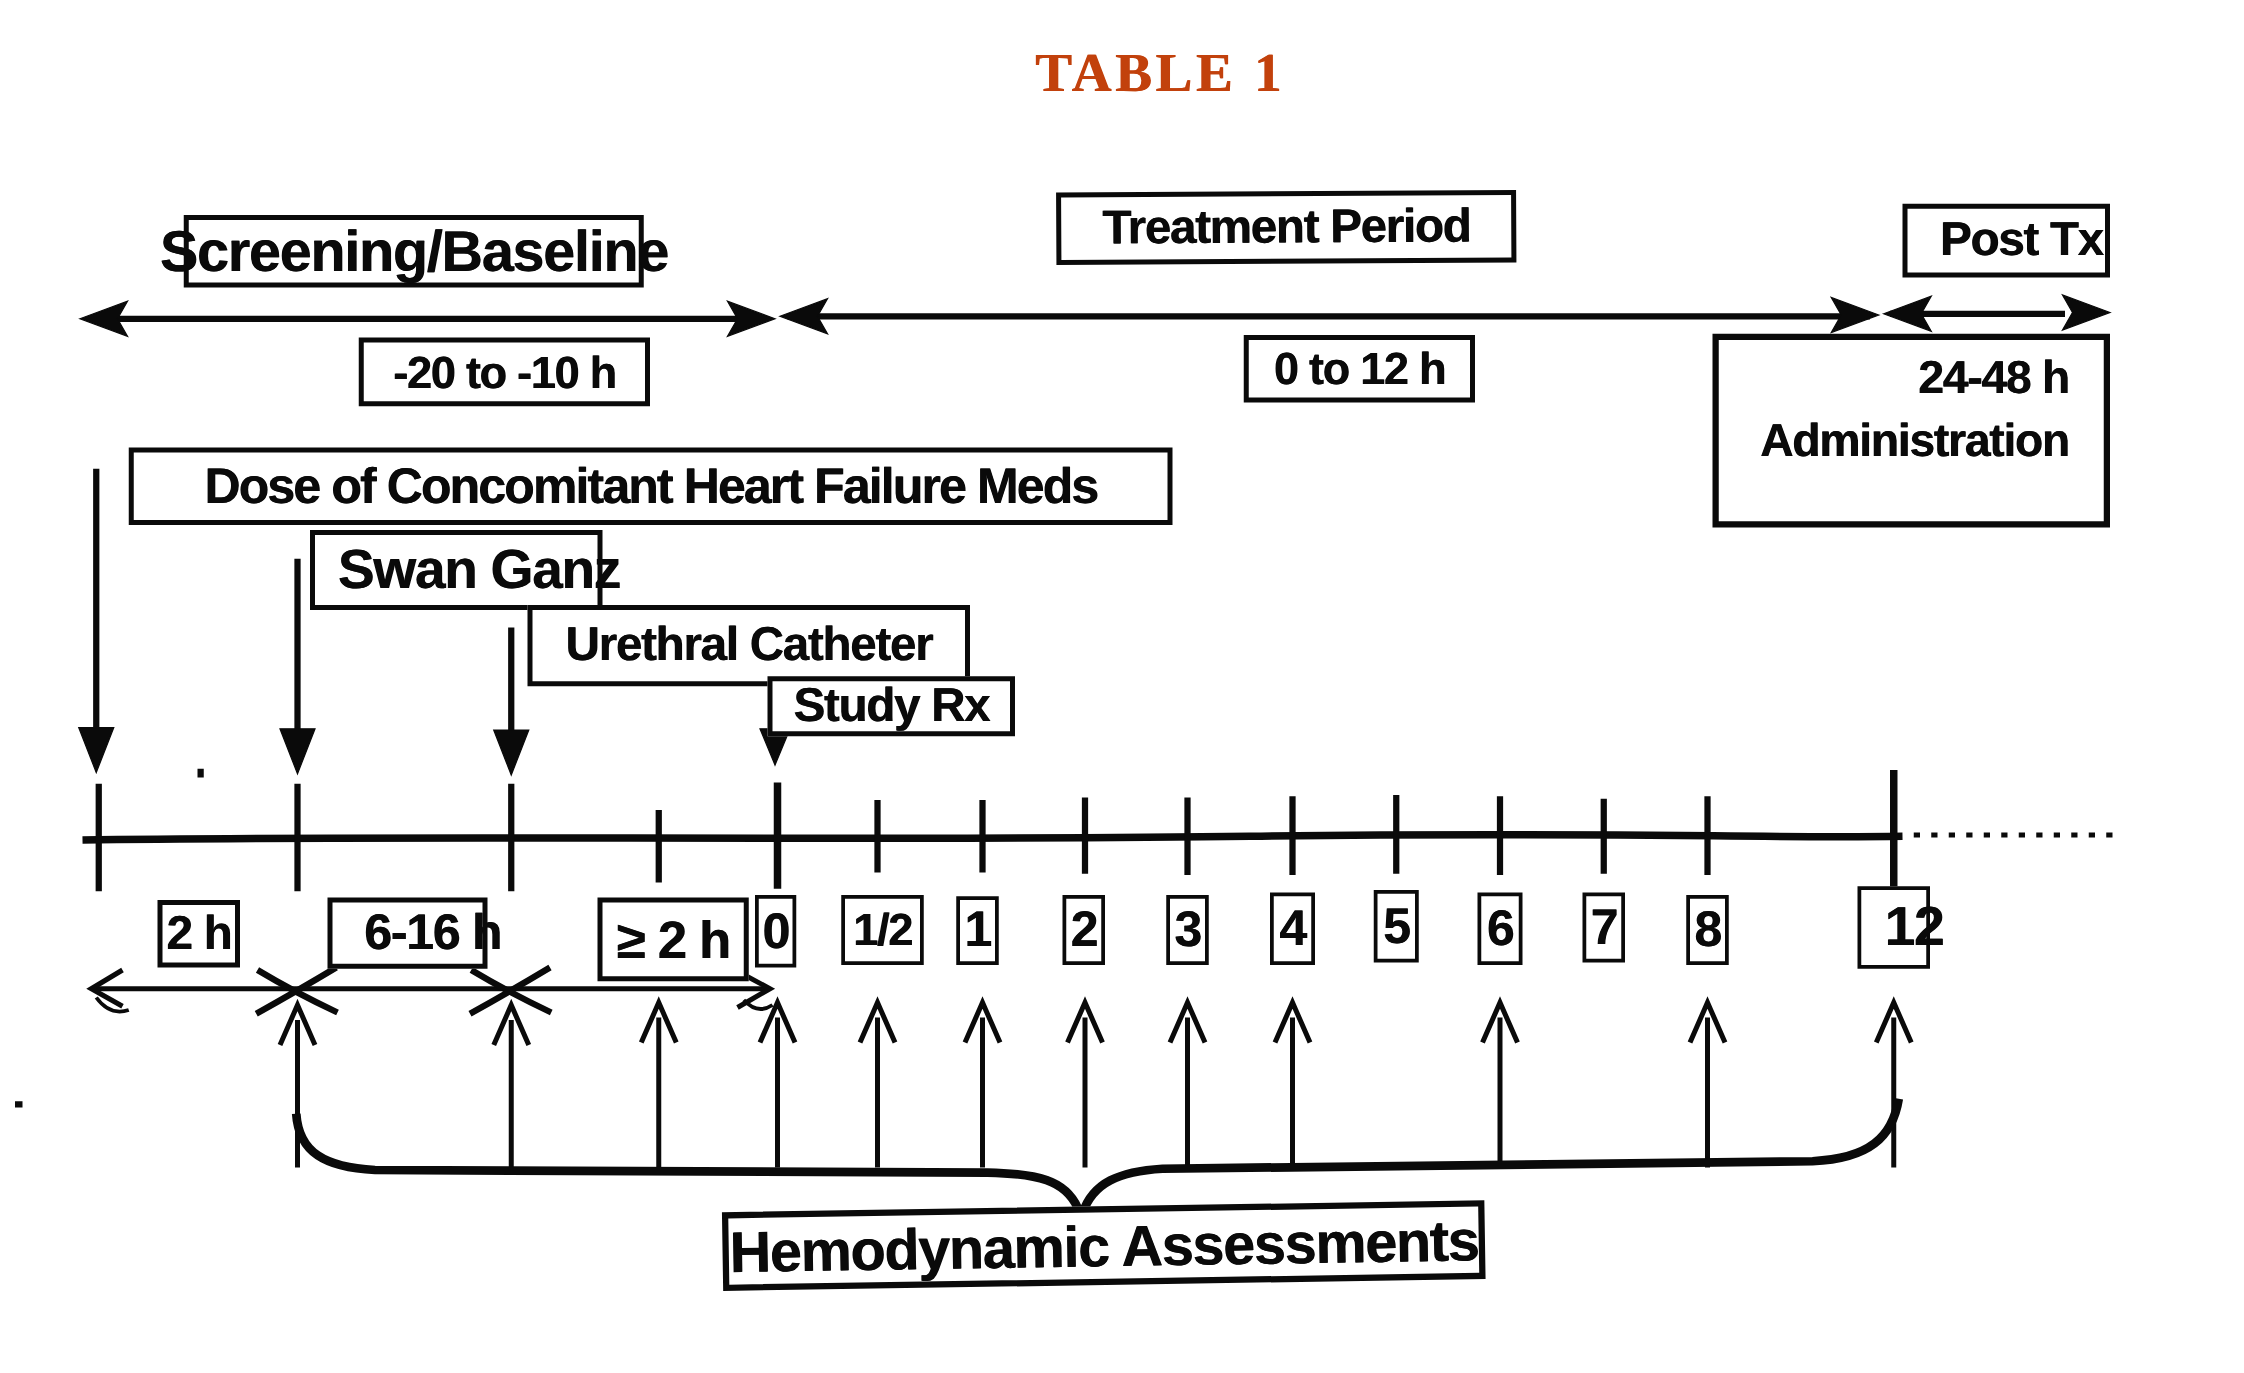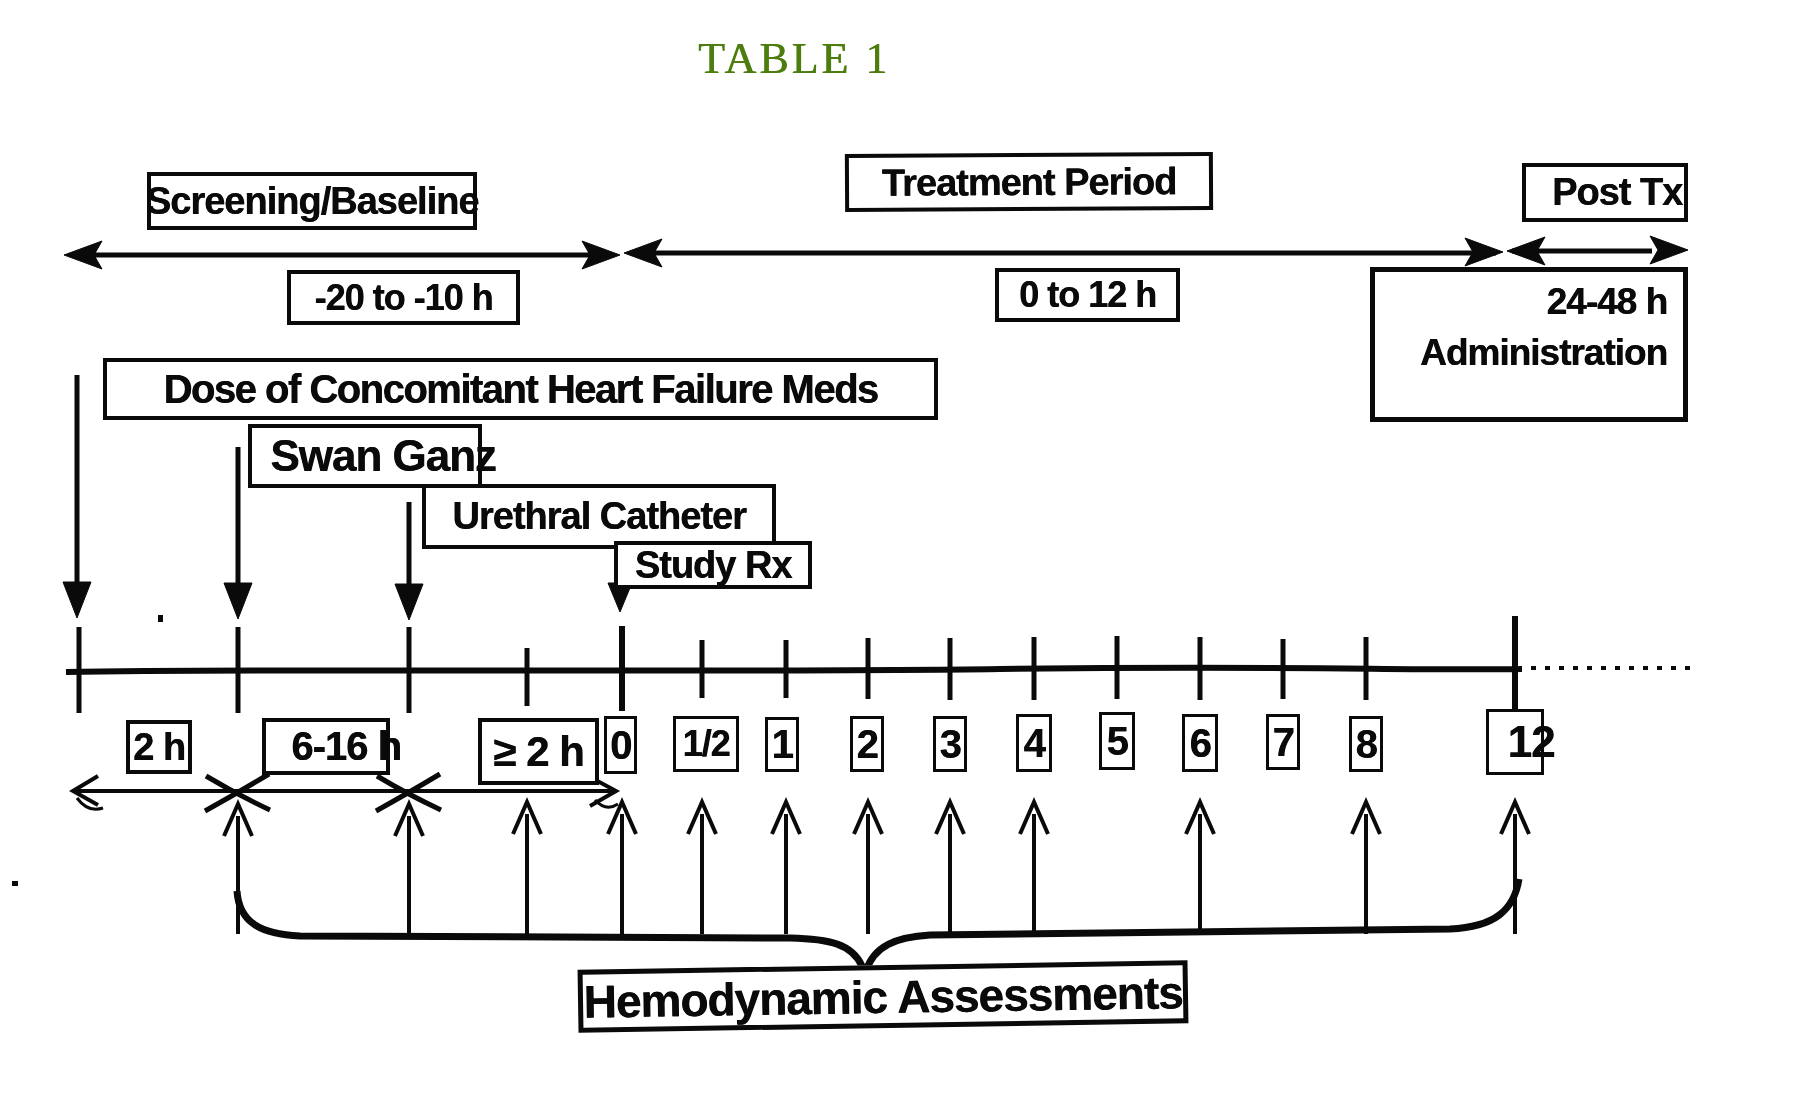--- a/index.html
+++ b/index.html
@@ -10,27 +10,27 @@
   svg.layer { position:absolute; left:0; top:0; }
   .box {
     position:absolute; background:#ffffff; border:4px solid #0a0a0a;
     display:flex; align-items:center; justify-content:center;
     font-weight:700; white-space:nowrap; letter-spacing:-1px; color:#0a0a0a;
     text-shadow:0.5px 0 0 currentColor; box-sizing:border-box;
   }
   .b3 { border-width:3px; }
   .b5 { border-width:5px; }
   .title {
-    position:absolute; font-family:"Liberation Serif", serif; font-weight:400;
-    text-align:left; letter-spacing:3px; color:#4d7c0f;
+    position:absolute; font-family:"Liberation Serif", serif; font-weight:700;
+    text-align:right; letter-spacing:3px; color:#c2410c;
     text-shadow:0.6px 0 0 currentColor;
   }
   .ptx-info {
     flex-direction:column; align-items:flex-end; justify-content:flex-start;
-    padding:4px 16px 0 0; line-height:1.38; text-align:right;
+    padding:4px 28px 0 0; line-height:1.38; text-align:right;
   }
   .speck { position:absolute; background:#0a0a0a; }
 </style>
 </head>
 <body>
 
 <div class="page">
 
   <svg class="layer" width="1795" height="1098" viewBox="0 0 1795 1098">
     <g stroke="#0a0a0a" fill="#0a0a0a">
@@ -151,21 +151,21 @@
 
       <path d="M237,891 C239,922 260,934 300,936 L790,938 C830,939 852,944 862,966 L866,971 C874,946 896,937 930,935 L1450,929 C1495,927 1514,910 1519,879" fill="none" stroke-width="7"></path>
     </g>
   </svg>
 
   <div class="speck" style="left:158px; top:615px; width:5px; height:7px;"></div>
   <div class="speck" style="left:12px; top:881px; width:6px; height:5px;"></div>
 
   <div class="title" style="left:698px; top:33px; width:330px; font-size:44px;">TABLE 1</div>
 
-  <div class="box" style="left:147px; top:172px; width:330px; height:58px; font-size:38px;">Screening/Baseline</div>
+  <div class="box" style="left:147px; top:172px; width:368px; height:58px; font-size:46px;">Screening/Baseline</div>
   <div class="box" style="left:845px; top:153px; width:368px; height:58px; font-size:38px; transform:rotate(-0.3deg);">Treatment Period</div>
   <div class="box" style="left:1522px; top:163px; width:166px; height:59px; font-size:38px;padding-left:24px;">Post Tx</div>
 
   <div class="box" style="left:287px; top:270px; width:233px; height:55px; font-size:36px;">-20 to -10 h</div>
   <div class="box" style="left:995px; top:268px; width:185px; height:54px; font-size:36px;">0 to 12 h</div>
   <div class="box b5 ptx-info" style="left:1370px; top:267px; width:318px; height:155px; font-size:37px;">
     <div>24-48 h</div>
     <div>Administration</div>
   </div>
 

